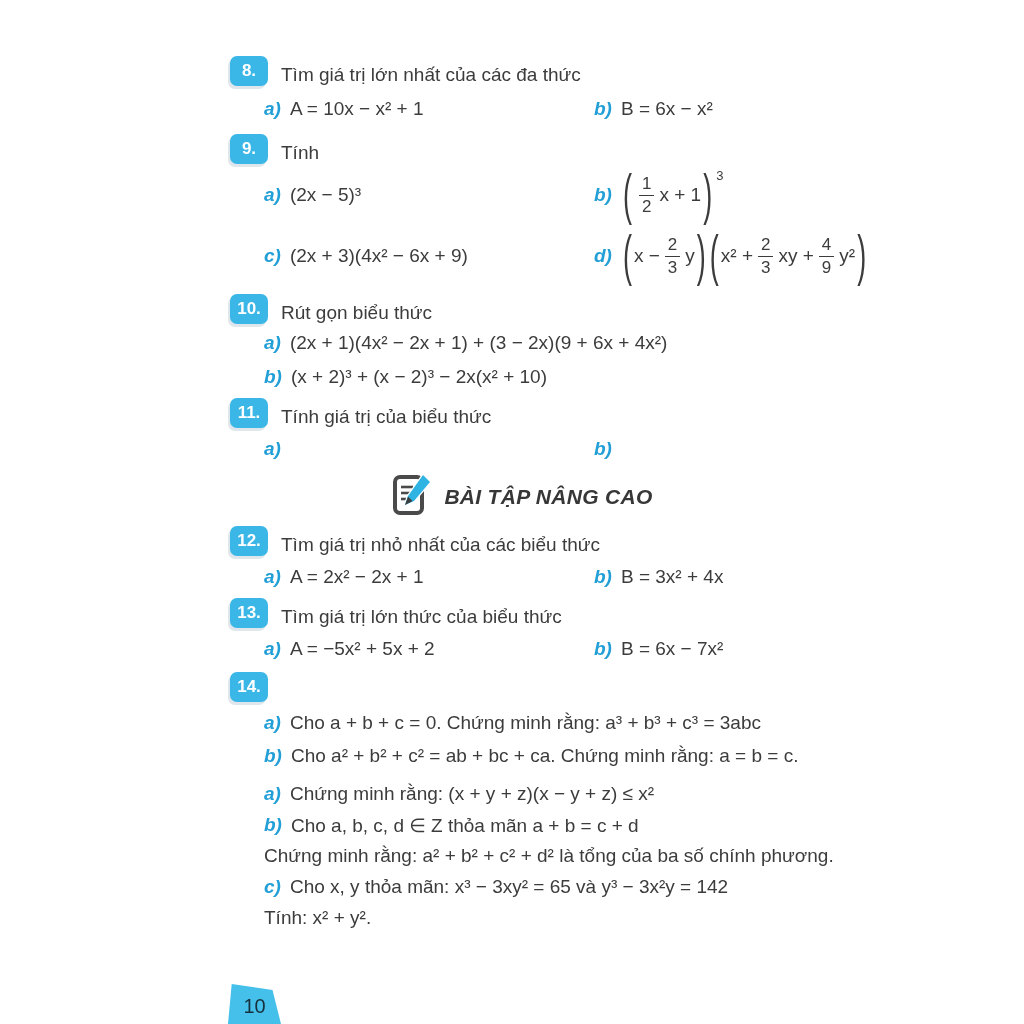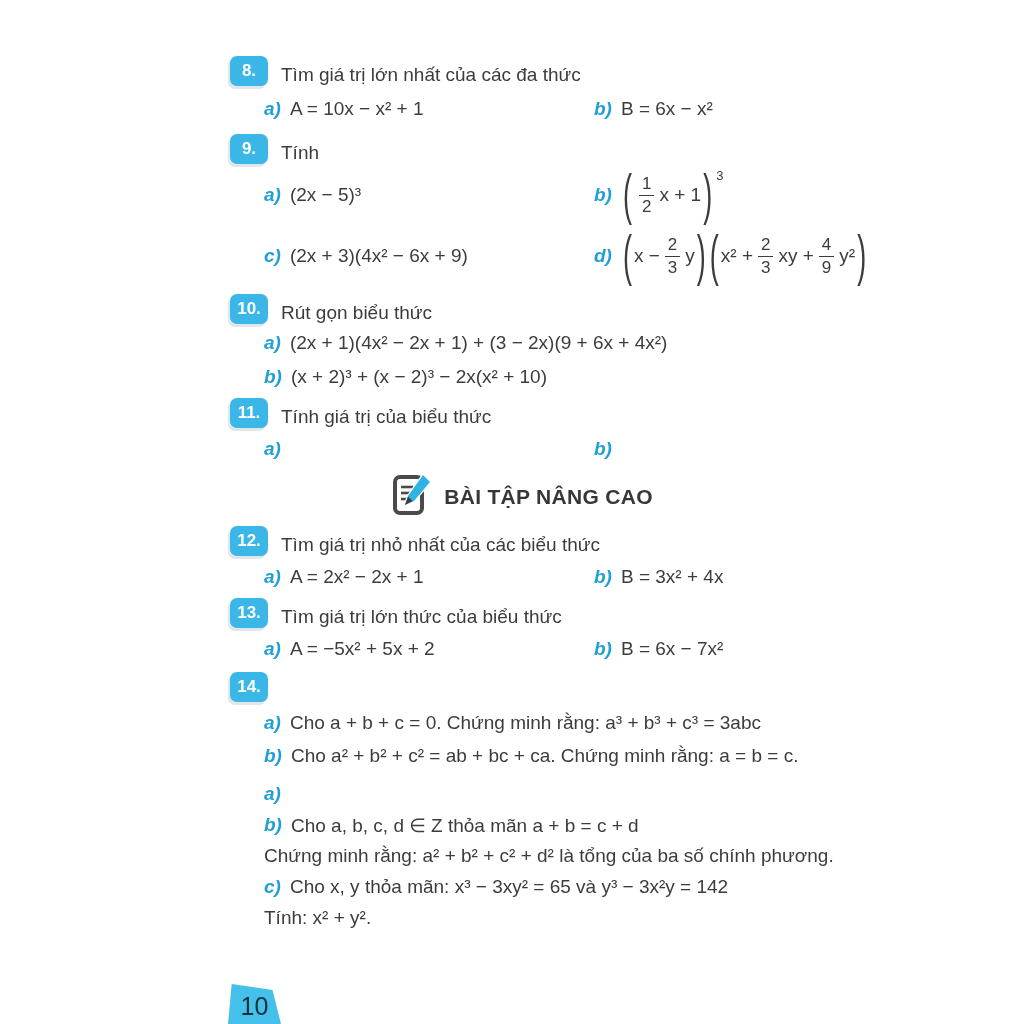--- a/index.html
+++ b/index.html
@@ -30,33 +30,33 @@
   
   .bigp{display:inline-block;font-size:27px;line-height:1;transform:scaleY(2.05);transform-origin:center;margin:0 2px;font-weight:400;}
   .frac{display:inline-flex;flex-direction:column;align-items:center;vertical-align:middle;margin:0 5px;line-height:1.15;font-size:17px;}
   .frac .num{padding:0 3px 1px 3px;border-bottom:1.6px solid #3c3c3c;}
   .frac .den{padding-top:1px;}
   .paren-sup{font-size:13px;position:relative;top:-20px;margin-left:2px;}
   .row-ab{height:58px;}
   .row-cd{height:60px;}
 
   
-  .section-heading{display:flex;align-items:center;justify-content:center;gap:12px;height:46px;margin-right:60px;}
+  .section-heading{display:flex;align-items:center;justify-content:center;gap:12px;height:46px;margin-right:60px;font-style:italic;}
   .section-heading h2{margin:0;font-size:21px;font-weight:bold;color:#373737;letter-spacing:0.3px;}
 
   
   .mb2{margin-bottom:2px}.mb5{margin-bottom:5px}.mb6{margin-bottom:6px}.mb7{margin-bottom:7px}
   .mb8{margin-bottom:8px}.mb10{margin-bottom:10px}.mb12{margin-bottom:12px}
 
   
   .page-tab{
     position:absolute;left:228px;top:984px;width:53px;height:40px;
     background:#45c0ea;clip-path:polygon(7% 0%,84% 15%,100% 100%,0% 100%);
     display:flex;align-items:center;justify-content:center;
-    font-size:25px;color:#16303c;padding-top:4px;box-sizing:border-box;
+    font-size:20px;color:#16303c;padding-top:4px;box-sizing:border-box;
   }
 </style>
 </head>
 <body>
 
 <div class="page">
   <div class="content">
 
     <section>
       <div class="p-header mb10">
@@ -226,20 +226,21 @@
           <span class="lbl">b)</span>
           <span>Cho a² + b² + c² = ab + bc + ca. Chứng minh rằng: a = b = c.</span>
         </div>
       </div>
     </section>
 
     <section>
       <div class="parts mb5">
         <div class="part">
           <span class="lbl">a)</span>
+          <span>Chứng minh rằng: (x + y + z)(x − y + z) ≤ x²</span>
         </div>
       </div>
       <div class="parts mb5">
         <div class="part">
           <span class="lbl">b)</span>
           <span>Cho a, b, c, d ∈ Z thỏa mãn a + b = c + d</span>
         </div>
       </div>
       <div class="parts mb5">
         <div class="part cont">

